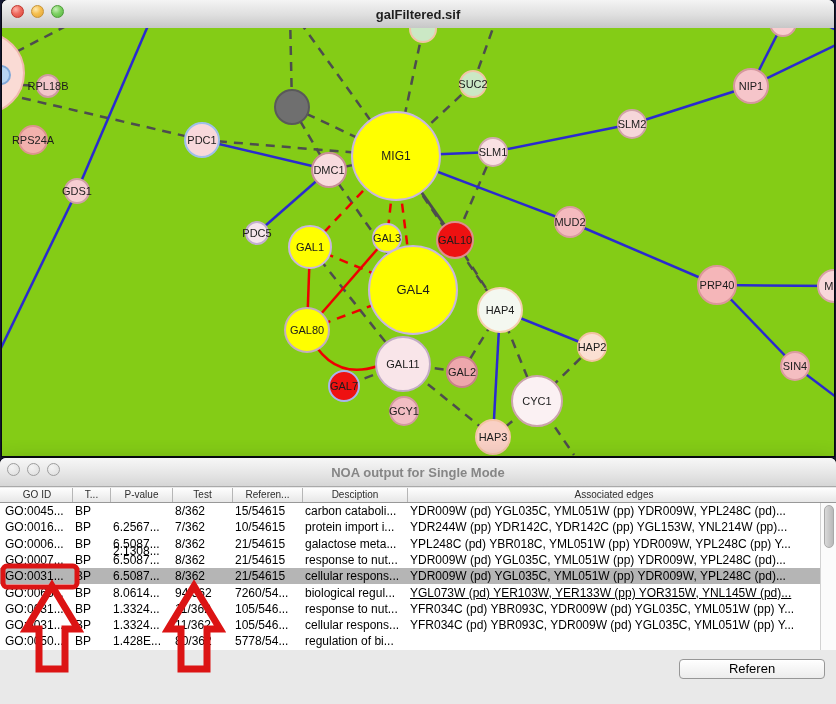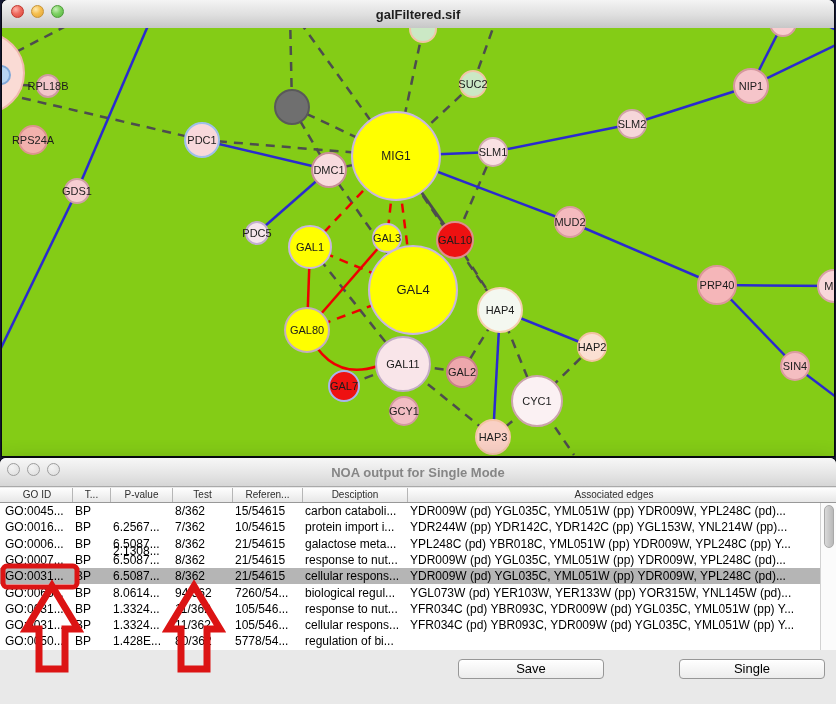--- a/index.html
+++ b/index.html
@@ -243,21 +243,21 @@
           <div class="tcell" style="left: 305px; width: 100px;">cellular respons...</div>
           <div class="tcell" style="left: 410px; width: 408px;">YDR009W (pd) YGL035C, YML051W (pp) YDR009W, YPL248C (pd)...</div>
         </div>
         <div class="trow" style="top: 81.5px;">
           <div class="tcell" style="left: 5px; width: 65px;">GO:0065...</div>
           <div class="tcell" style="left: 75px; width: 33px;">BP</div>
           <div class="tcell" style="left: 113px; width: 57px;">8.0614...</div>
           <div class="tcell" style="left: 175px; width: 55px;">94/362</div>
           <div class="tcell" style="left: 235px; width: 65px;">7260/54...</div>
           <div class="tcell" style="left: 305px; width: 100px;">biological regul...</div>
-          <div class="tcell" style="left: 410px; width: 408px;">YGL073W (pd) YER103W, YER133W (pp) YOR315W, YNL145W (pd)...</div>
+          <div class="tcell" style="left: 410px; width: 408px; text-decoration: underline;">YGL073W (pd) YER103W, YER133W (pp) YOR315W, YNL145W (pd)...</div>
         </div>
         <div class="trow" style="top: 97.8px;">
           <div class="tcell" style="left: 5px; width: 65px;">GO:0031...</div>
           <div class="tcell" style="left: 75px; width: 33px;">BP</div>
           <div class="tcell" style="left: 113px; width: 57px;">1.3324...</div>
           <div class="tcell" style="left: 175px; width: 55px;">11/362</div>
           <div class="tcell" style="left: 235px; width: 65px;">105/546...</div>
           <div class="tcell" style="left: 305px; width: 100px;">response to nut...</div>
           <div class="tcell" style="left: 410px; width: 408px;">YFR034C (pd) YBR093C, YDR009W (pd) YGL035C, YML051W (pp) Y...</div>
         </div>
@@ -276,21 +276,20 @@
           <div class="tcell" style="left: 113px; width: 57px;">1.428E...</div>
           <div class="tcell" style="left: 175px; width: 55px;">80/362</div>
           <div class="tcell" style="left: 235px; width: 65px;">5778/54...</div>
           <div class="tcell" style="left: 305px; width: 100px;">regulation of bi...</div>
         </div>
       </div>
     <div class="sb-track">
       <div class="sb-thumb"></div>
     </div>
   </div>
-  <button id="save-btn" class="btn">Save</button>
-  <button id="cancel-btn" class="btn">Single</button>
+  <button id="cancel-btn" class="btn">Referen</button>
 </div>
 
 <svg id="annot" xmlns="http://www.w3.org/2000/svg">
     <rect x="3" y="566" width="74" height="21" rx="4" fill="none" stroke="#dc1414" stroke-width="5"></rect>
     <polygon points="52,586 78,629 65,629 65,669 39,669 39,629 26,629" fill="none" stroke="#dc1414" stroke-width="7" stroke-linejoin="miter"></polygon>
     <polygon points="194,586 220,629 207,629 207,669 181,669 181,629 168,629" fill="none" stroke="#dc1414" stroke-width="7" stroke-linejoin="miter"></polygon>
   </svg>
 
 </body></html>

